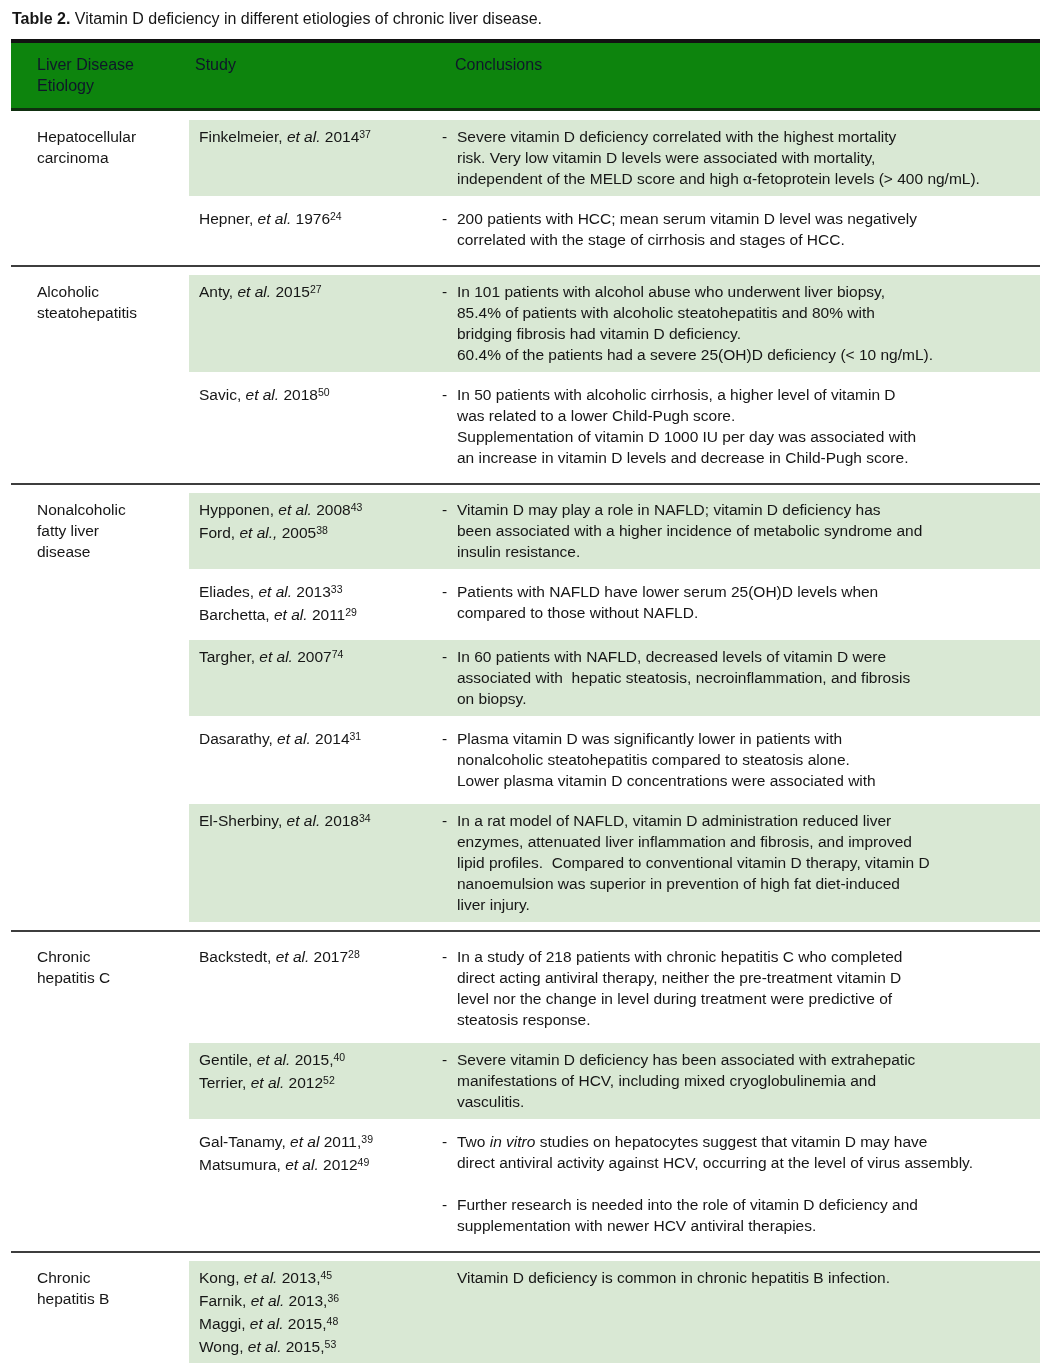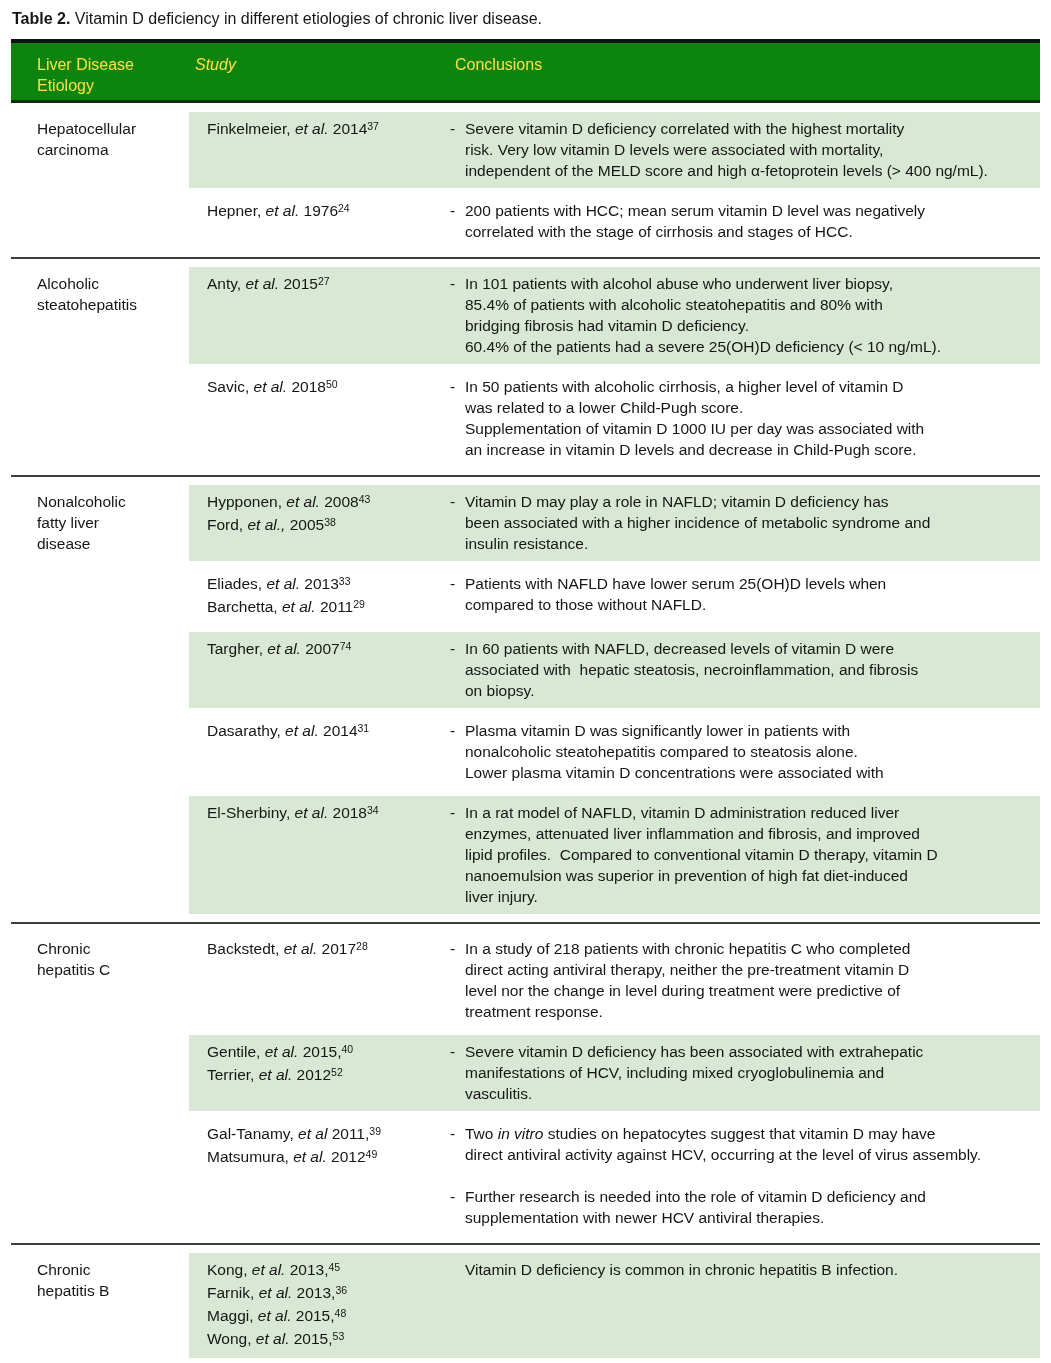--- a/index.html
+++ b/index.html
@@ -9,36 +9,36 @@
   *{margin:0;padding:0;box-sizing:border-box;}
   body{
     width:1051px;min-height:1363px;background:#ffffff;
     font-family:"Liberation Sans","DejaVu Sans",sans-serif;color:var(--ink);
   }
   .page{padding:6px 11px 20px;}
   .caption{font-size:16px;line-height:20px;margin:3px 0 10px 1px;}
   .cap-label{font-weight:bold;}
   .table{border-bottom:3px solid var(--rule);}
   .thead{
-    display:flex;background:var(--hgreen);color:#fde047;
+    display:flex;background:var(--hgreen);color:#0f172a;
     border-top:4px solid var(--htop);border-bottom:3px solid var(--hbot);
-    font-size:16px;line-height:21px;padding:11px 0 4px;
+    font-size:16px;line-height:21px;padding:11px 0 12px;
   }
   .hcol1{width:178px;flex:none;padding-left:26px;}
-  .hcol2{width:247px;flex:none;padding-left:6px;font-style:italic;}
+  .hcol2{width:247px;flex:none;padding-left:6px;}
   .hcol3{flex:1;padding-left:19px;}
   .section{border-top:2px solid var(--rule);padding:8px 0 1px;}
   .section:first-child{border-top:none;padding-top:9px;}
   .row{display:flex;margin-bottom:6px;}
   .row:last-child{margin-bottom:7px;}
   .etio{
     width:178px;flex:none;padding:6px 4px 0 26px;
     font-size:15.5px;line-height:21px;background:#ffffff;
   }
-  .rowband{flex:1;display:flex;padding:6px 12px 7px;}
+  .rowband{flex:1;display:flex;padding:6px 4px 7px;}
   .rowband.green{background:var(--rgreen);}
   .study{width:247px;flex:none;padding-left:6px;font-size:15.5px;line-height:21px;}
   .concl{flex:1;padding:0 4px 0 2px;font-size:15.5px;line-height:21px;}
   .item{display:flex;}
   .item-gap{margin-top:21px;}
   .dash{width:15px;flex:none;}
   .lines{flex:1;}
   .line{white-space:pre;}
   .sup{font-size:10.5px;position:relative;top:-4px;}
 </style>
@@ -247,21 +247,21 @@
               <div class="study">
                 <div class="line">Backstedt, <i>et al.</i> 2017<span class="sup">28</span></div>
               </div>
               <div class="concl">
                 <div class="item">
                   <div class="dash">-</div>
                   <div class="lines">
                     <div class="line">In a study of 218 patients with chronic hepatitis C who completed</div>
                     <div class="line">direct acting antiviral therapy, neither the pre-treatment vitamin D</div>
                     <div class="line">level nor the change in level during treatment were predictive of</div>
-                    <div class="line">treatment response.</div>
+                    <div class="line">steatosis response.</div>
                   </div>
                 </div>
               </div>
             </div>
           </div>
           <div class="row">
             <div class="etio"></div>
             <div class="rowband green">
               <div class="study">
                 <div class="line">Gentile, <i>et al.</i> 2015,<span class="sup">40</span></div>

